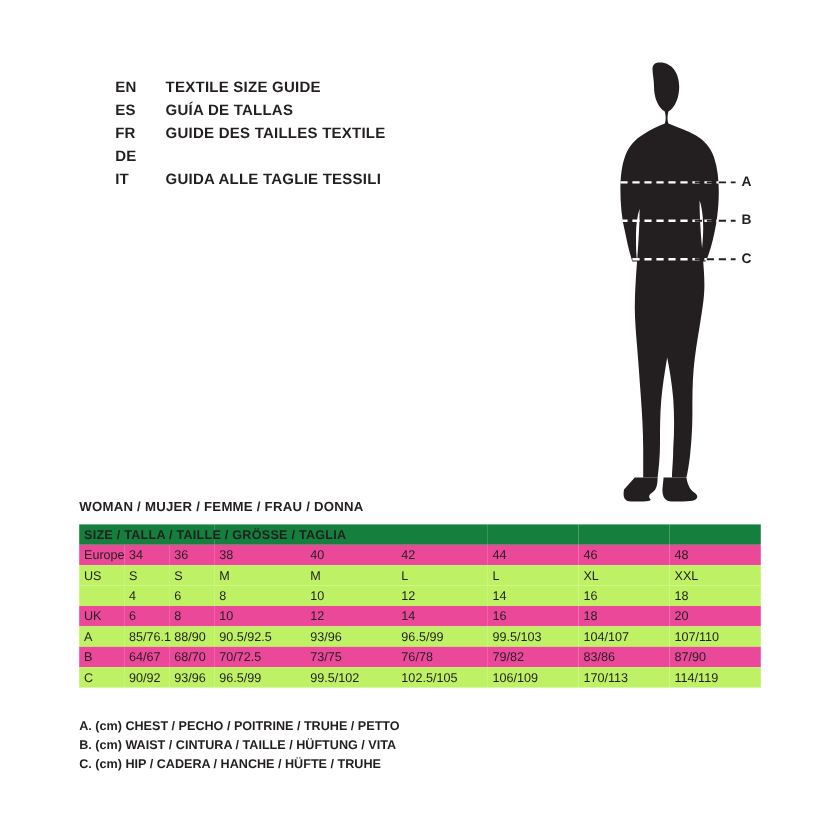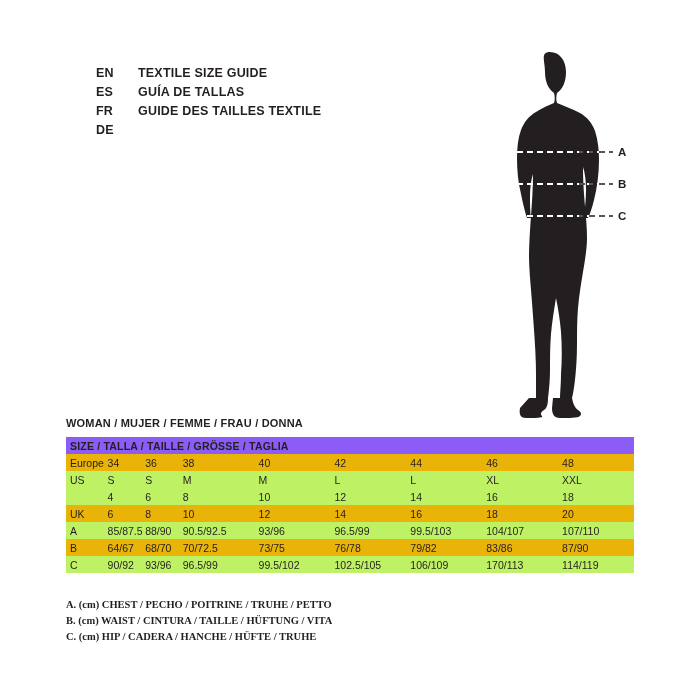--- a/index.html
+++ b/index.html
@@ -92,38 +92,37 @@
     table-layout: fixed;
   }
   table.size-table td {
     font-size: 10.5px;
     color: #231f20;
     height: 17px;
     padding: 0 0 0 4px;
     vertical-align: middle;
     white-space: nowrap;
   }
-  .row-head { background: #8b5cf6; }
+  .row-head { background: #15803d; }
   .row-head td {
     font-weight: bold;
     font-size: 10.5px;
     letter-spacing: 0.2px;
   }
   .row-shade { background: #bef264; }
-  .row-plain { background: #eab308; }
+  .row-plain { background: #ec4899; }
   .col-label { width: 100px; }
   .col-val { width: 66px; }
 
   
   .footnotes {
     position: absolute;
     left: 66px;
     top: 597px;
     width: 500px;
-    font-family: Liberation Serif, serif;
   }
   .footnote {
     font-size: 10.5px;
     font-weight: bold;
     color: #231f20;
     line-height: 16px;
     white-space: nowrap;
   }
 </style>
 </head>
@@ -139,20 +138,24 @@
     <div class="lang-row">
       <span class="lang-code">ES</span>
       <span class="lang-text">GUÍA DE TALLAS</span>
     </div>
     <div class="lang-row">
       <span class="lang-code">FR</span>
       <span class="lang-text">GUIDE DES TAILLES TEXTILE</span>
     </div>
     <div class="lang-row">
       <span class="lang-code">DE</span>
+    </div>
+    <div class="lang-row">
+      <span class="lang-code">IT</span>
+      <span class="lang-text">GUIDA ALLE TAGLIE TESSILI</span>
     </div>
   </div>
 
   <div class="figure-wrap">
     <svg class="figure-svg" width="200" height="380" viewBox="0 0 200 380">
       <g fill="#231f20">
 
         <path d="M78,4 C88,4 94,13 94,24 C94,33 91,41 85,45 C84,49 84,52 85,55
                  C92,58 101,61 108,65 C115,69 120,75 123,83
                  C126,92 127,102 127,112
@@ -268,21 +271,21 @@
         <td class="col-val">10</td>
         <td class="col-val">12</td>
         <td class="col-val">14</td>
         <td class="col-val">16</td>
         <td class="col-val">18</td>
         <td class="col-val">20</td>
       </tr>
 
       <tr class="row-shade">
         <td class="col-label">A</td>
-        <td class="col-val">85/87.5</td>
+        <td class="col-val">85/76.1</td>
         <td class="col-val">88/90</td>
         <td class="col-val">90.5/92.5</td>
         <td class="col-val">93/96</td>
         <td class="col-val">96.5/99</td>
         <td class="col-val">99.5/103</td>
         <td class="col-val">104/107</td>
         <td class="col-val">107/110</td>
       </tr>
 
       <tr class="row-plain">

